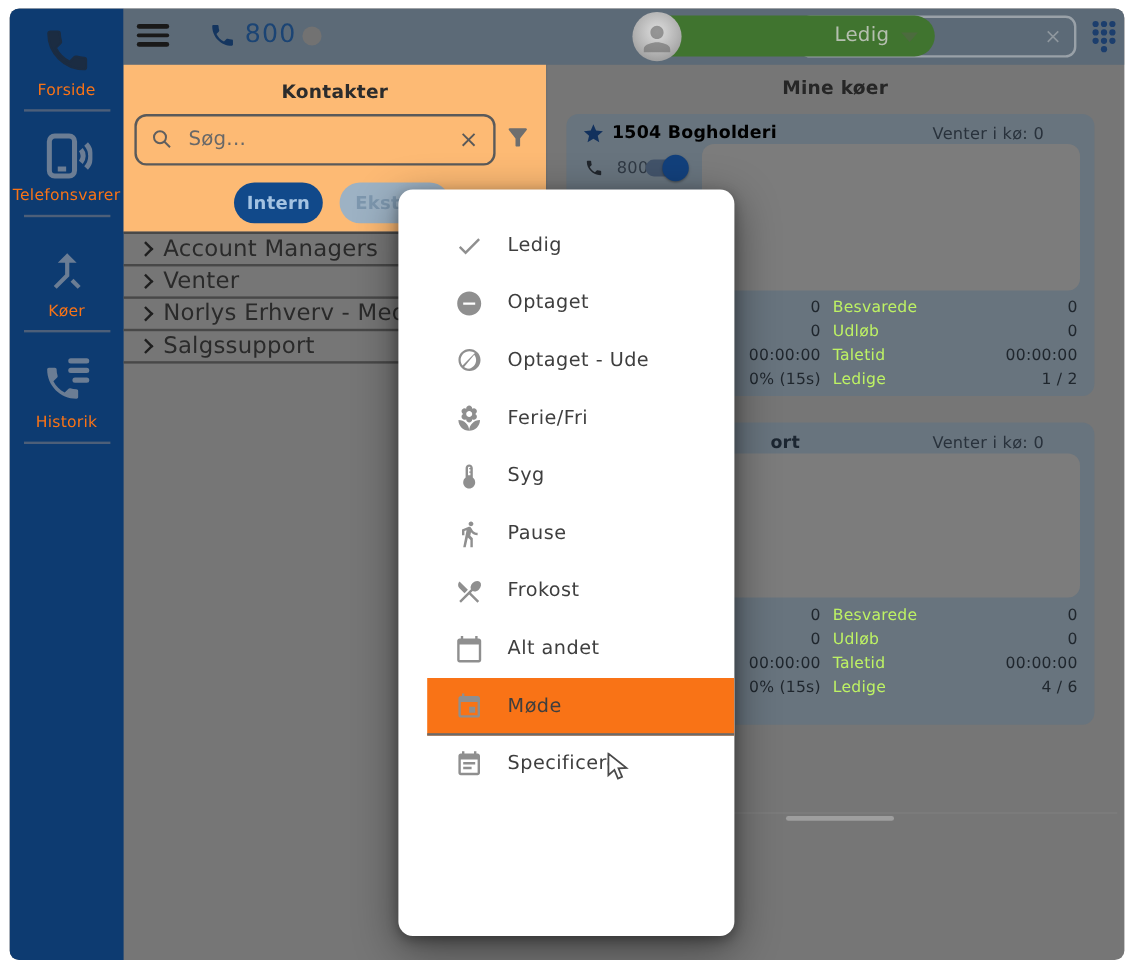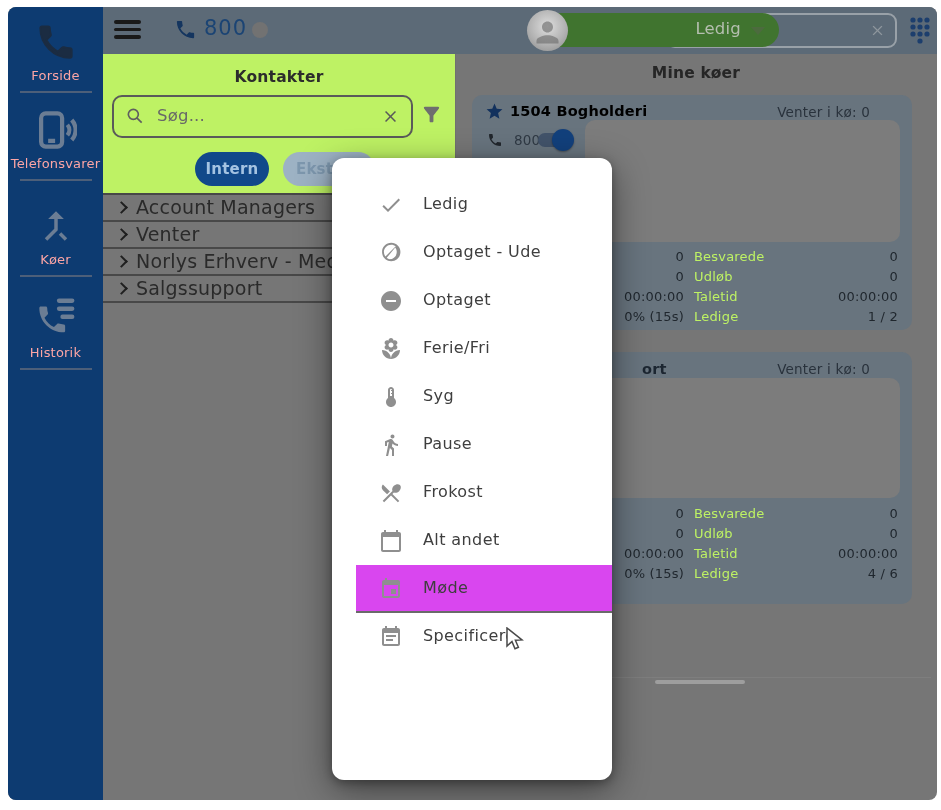--- a/index.html
+++ b/index.html
@@ -9,21 +9,21 @@
        border-radius:8px;overflow:hidden;}
 
   
   .sb{position:absolute;left:0;top:0;width:95px;height:100%;background:#0d3b71;}
   .sb-item{position:absolute;left:0;width:95px;text-align:center;cursor:pointer;}
   .sb-0{top:12px}.sb-1{top:100px}.sb-2{top:196px}.sb-3{top:283px}
   .sb-ic{height:46px;display:flex;align-items:center;justify-content:center;}
   .sb-3 .sb-ic{height:52px;}
   .sbsvg{width:42px;height:42px;fill:#6b7d94;stroke:#6b7d94;}
   .sbsvg.active{fill:#1b2c42;stroke:#1b2c42;}
-  .sb-lb{font-size:13px;color:#fca5a5;margin-top:3px;}
+  .sb-lb{font-size:13px;color:#f97316;margin-top:3px;}
   .sb-dv{height:2px;width:72px;margin:8px auto 0;background:#4d5f79;}
 
   
   .tb{position:absolute;left:95px;top:0;right:0;height:47px;background:#5c6a77;}
   .hamburger{position:absolute;left:11px;top:13px;width:27px;cursor:pointer;}
   .hamburger div{height:3.5px;background:#191919;border-radius:2px;margin-bottom:4px;}
   .tb-phone{position:absolute;left:71px;top:11px;width:23px;height:23px;fill:#14355f;}
   .tb-ext{position:absolute;left:101px;top:9px;font-size:21px;color:#1b4474;letter-spacing:1px;}
   .tb-dot{position:absolute;left:149px;top:15px;width:16px;height:16px;border-radius:50%;background:#727272;}
   .avatar{position:absolute;left:424px;top:3px;width:41px;height:41px;border-radius:50%;z-index:2;
@@ -33,21 +33,21 @@
   .pill-lb{position:absolute;right:38px;top:6px;font-size:16.5px;color:#b5bfb0;}
   .caret{position:absolute;right:14px;top:14px;width:0;height:0;
          border-left:7px solid transparent;border-right:7px solid transparent;border-top:8px solid #4c6b3e;}
   .tsearch{position:absolute;left:563px;top:6px;width:231px;height:35px;border:2px solid #99a1a8;border-radius:9px;box-sizing:border-box;}
   .tsearch .mag{position:absolute;left:9px;top:7px;width:17px;height:17px;stroke:#939ba2;fill:none;stroke-width:2;}
   .tsearch .ph{position:absolute;left:33px;top:7px;font-size:15px;color:#99a1a8;}
   .tsearch .clr{position:absolute;right:10px;top:8px;width:15px;height:15px;stroke:#8f979e;stroke-width:2.2;cursor:pointer;}
   .dialpad{position:absolute;left:805px;top:8px;width:24px;height:32px;fill:#1c3e6d;cursor:pointer;}
 
   
-  .ch{position:absolute;left:95px;top:47px;width:352px;height:139px;background:#bef264;}
+  .ch{position:absolute;left:95px;top:47px;width:352px;height:139px;background:#fdba74;}
   .ch-title{position:absolute;left:0;right:0;top:14px;text-align:center;font-size:15.5px;font-weight:700;color:#2c2c2c;}
   .cbox{position:absolute;left:9px;top:41px;width:301px;height:43px;border:2px solid #5a5a5a;border-radius:10px;box-sizing:border-box;}
   .cbox .mag{position:absolute;left:11px;top:9px;width:20px;height:20px;stroke:#5f5f5f;fill:none;stroke-width:2;}
   .cbox .ph{position:absolute;left:43px;top:9px;font-size:16.5px;color:#686868;}
   .cbox .clr{position:absolute;right:12px;top:11px;width:17px;height:17px;stroke:#595959;stroke-width:2.2;cursor:pointer;}
   .funnel{position:absolute;left:317px;top:49px;width:23px;height:23px;fill:#6e6e6e;cursor:pointer;}
   .fpill{position:absolute;top:98px;height:34px;border-radius:17px;font-size:15px;font-weight:700;
          display:flex;align-items:center;justify-content:center;cursor:pointer;}
   .fpill.intern{left:92px;width:74px;background:#11498a;color:#a4c3e2;}
   .fpill.ekstern{left:180px;width:92px;background:#9db2c4;color:#7d97ae;}
@@ -89,21 +89,21 @@
   .bline{position:absolute;left:450px;top:670px;width:473px;height:1px;background:#818181;opacity:.7;}
   .handle{position:absolute;left:647px;top:673px;width:90px;height:4px;border-radius:2px;background:#9e9e9e;cursor:pointer;}
 
   
   .menu{position:absolute;left:324px;top:151px;width:280px;height:622px;background:#ffffff;border-radius:12px;
         padding-top:23px;box-sizing:border-box;overflow:hidden;z-index:20;
         box-shadow:0 10px 36px rgba(0,0,0,.45),0 3px 10px rgba(0,0,0,.30);}
   .mi{position:relative;height:48px;cursor:pointer;}
   .mi .misvg{position:absolute;left:47px;top:12px;width:24px;height:24px;fill:#8f8f8f;}
   .mi .ml{position:absolute;left:91px;top:13px;font-size:16px;color:#3e3e3e;letter-spacing:.4px;}
-  .mi.hl{margin-left:24px;background:#d946ef;height:45.5px;border-bottom:2.5px solid #6a6a6a;}
+  .mi.hl{margin-left:24px;background:#f97316;height:45.5px;border-bottom:2.5px solid #6a6a6a;}
   .mi.hl .misvg{left:23px;}
   .mi.hl .ml{left:67px;}
 
   .cursor{position:absolute;left:497px;top:620px;width:24px;height:26px;z-index:50;}
 </style>
 </head>
 <body>
 
 <div class="screen">
  <div class="app">
@@ -329,29 +329,29 @@
 
   <div class="menu" id="status-menu">
         <div class="mi">
           <svg viewBox="0 0 24 24" class="misvg">
             <path d="M9 16.17 4.83 12l-1.42 1.41L9 19 21 7l-1.41-1.41z"></path>
           </svg>
           <span class="ml">Ledig</span>
         </div>
         <div class="mi">
           <svg viewBox="0 0 24 24" class="misvg">
+            <path d="M12 2C6.48 2 2 6.48 2 12s4.48 10 10 10 10-4.48 10-10S17.52 2 12 2zm5 11H7v-2h10v2z"></path>
+          </svg>
+          <span class="ml">Optaget</span>
+        </div>
+        <div class="mi">
+          <svg viewBox="0 0 24 24" class="misvg">
             <path d="M12 2C6.48 2 2 6.48 2 12s4.48 10 10 10 10-4.48 10-10S17.52 2 12 2zM4 12c0-4.42 3.58-8 8-8 1.85 0 3.55.63 4.9 1.69L5.69 16.9C4.63 15.55 4 13.85 4 12zm8 8c-1.85 0-3.55-.63-4.9-1.69L16.31 7.1C17.37 8.45 18 10.15 18 12c0 4.42-3.58 8-8 8z" transform="translate(1.2,0) scale(0.92)"></path>
           </svg>
           <span class="ml">Optaget - Ude</span>
-        </div>
-        <div class="mi">
-          <svg viewBox="0 0 24 24" class="misvg">
-            <path d="M12 2C6.48 2 2 6.48 2 12s4.48 10 10 10 10-4.48 10-10S17.52 2 12 2zm5 11H7v-2h10v2z"></path>
-          </svg>
-          <span class="ml">Optaget</span>
         </div>
         <div class="mi">
           <svg viewBox="0 0 24 24" class="misvg">
             <path d="M12 22c4.97 0 9-4.03 9-9-4.97 0-9 4.03-9 9zM5.6 10.25c0 1.38 1.12 2.5 2.5 2.5.53 0 1.01-.16 1.42-.44l-.02.19c0 1.38 1.12 2.5 2.5 2.5s2.5-1.12 2.5-2.5l-.02-.19c.4.28.89.44 1.42.44 1.38 0 2.5-1.12 2.5-2.5 0-1-.59-1.85-1.43-2.25.84-.4 1.43-1.25 1.43-2.25 0-1.38-1.12-2.5-2.5-2.5-.53 0-1.01.16-1.42.44l.02-.19C14.5 2.12 13.38 1 12 1S9.5 2.12 9.5 3.5l.02.19c-.41-.28-.89-.44-1.42-.44-1.38 0-2.5 1.12-2.5 2.5 0 1 .59 1.85 1.43 2.25-.84.4-1.43 1.25-1.43 2.25zM12 5.5c1.38 0 2.5 1.12 2.5 2.5s-1.12 2.5-2.5 2.5S9.5 9.38 9.5 8s1.12-2.5 2.5-2.5zM3 13c0 4.97 4.03 9 9 9 0-4.97-4.03-9-9-9z"></path>
           </svg>
           <span class="ml">Ferie/Fri</span>
         </div>
         <div class="mi">
           <svg viewBox="0 0 24 24" class="misvg">
             <path d="M15 13V5c0-1.66-1.34-3-3-3S9 3.34 9 5v8c-1.21.91-2 2.37-2 4 0 2.76 2.24 5 5 5s5-2.24 5-5c0-1.63-.79-3.09-2-4zm-4-8c0-.55.45-1 1-1s1 .45 1 1h-1v1h1v2h-1v1h1v2h-2V5z"></path>

